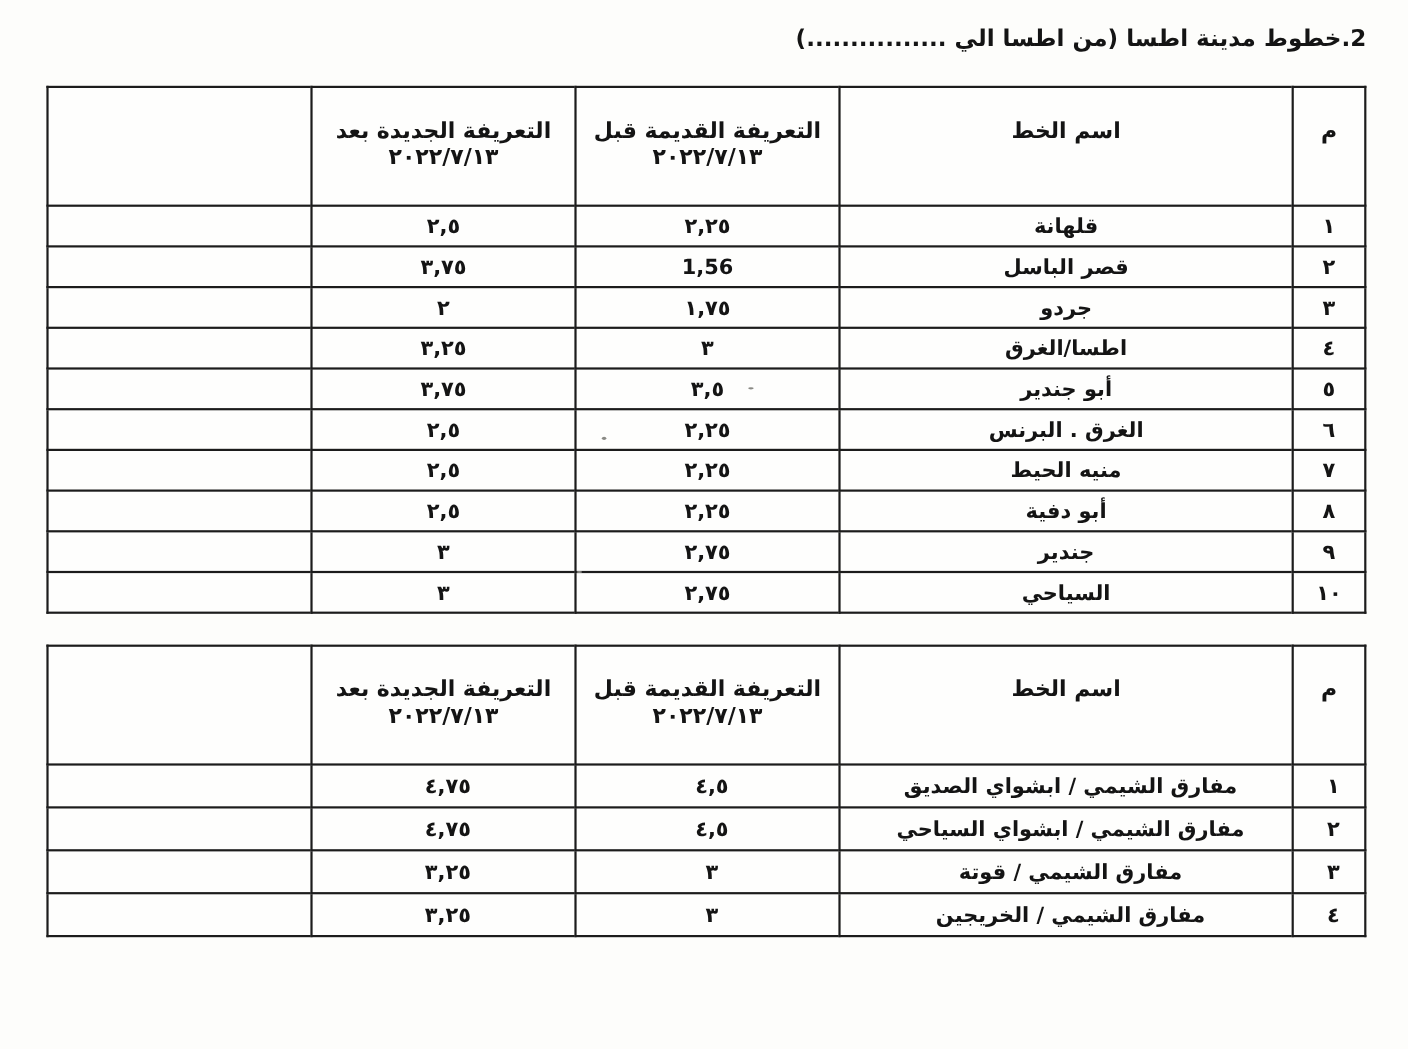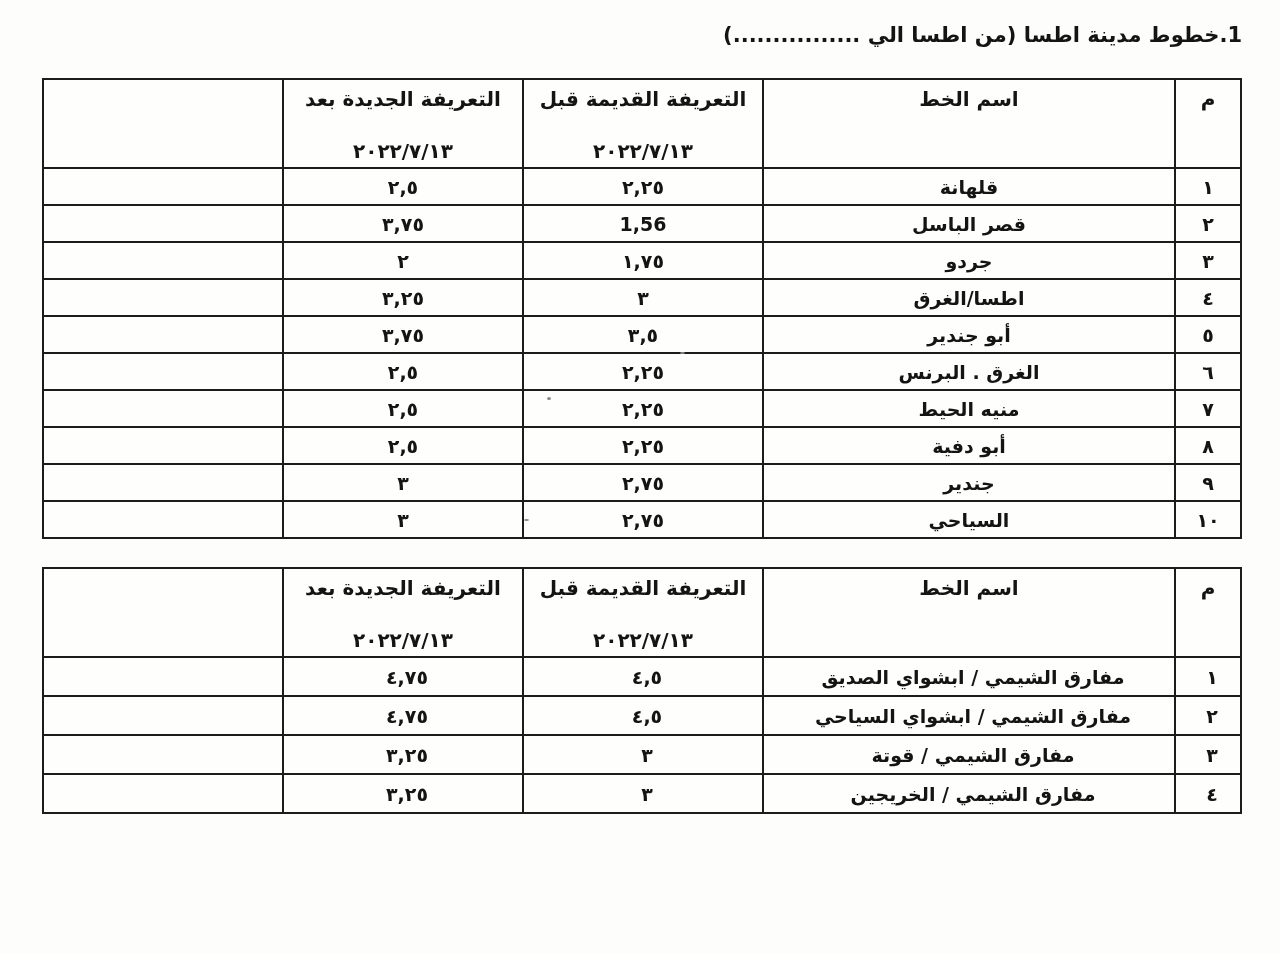--- a/index.html
+++ b/index.html
@@ -48,25 +48,25 @@
   col.c-index { width: 66px; }
   col.c-name  { width: 412px; }
   col.c-old   { width: 240px; }
   col.c-new   { width: 240px; }
   col.c-empty { width: 240px; }
 
   table.tariff th {
     vertical-align: top;
     text-align: center;
     font-size: 20px;
-    padding-top: 7px;
+    padding-top: 26px;
     height: 80px;
   }
   .th-line2 {
-    margin-top: 28px;
+    margin-top: 0;
     font-size: 20px;
   }
   table.tariff td {
     height: 35px;
     text-align: center;
     vertical-align: middle;
     font-size: 19px;
   }
   table.t2 td { height: 37px; padding-left: 16px; }
   
@@ -77,21 +77,21 @@
   }
   .speck.s1 { width: 5px; height: 2px; left: 680px; top: 352px; }
   .speck.s2 { width: 4px; height: 3px; left: 547px; top: 397px; }
   .speck.s3 { width: 5px; height: 2px; left: 524px; top: 519px; }
 </style>
 </head>
 <body>
 
 <div class="page">
 
-  <h1 class="heading">1.خطوط مدينة اطسا (من اطسا الي ................)</h1>
+  <h1 class="heading">2.خطوط مدينة اطسا (من اطسا الي ................)</h1>
 
   <table class="tariff t1">
     <colgroup>
       <col class="c-index">
         <col class="c-name">
         <col class="c-old">
         <col class="c-new">
         <col class="c-empty">
     </colgroup>
     <thead>

